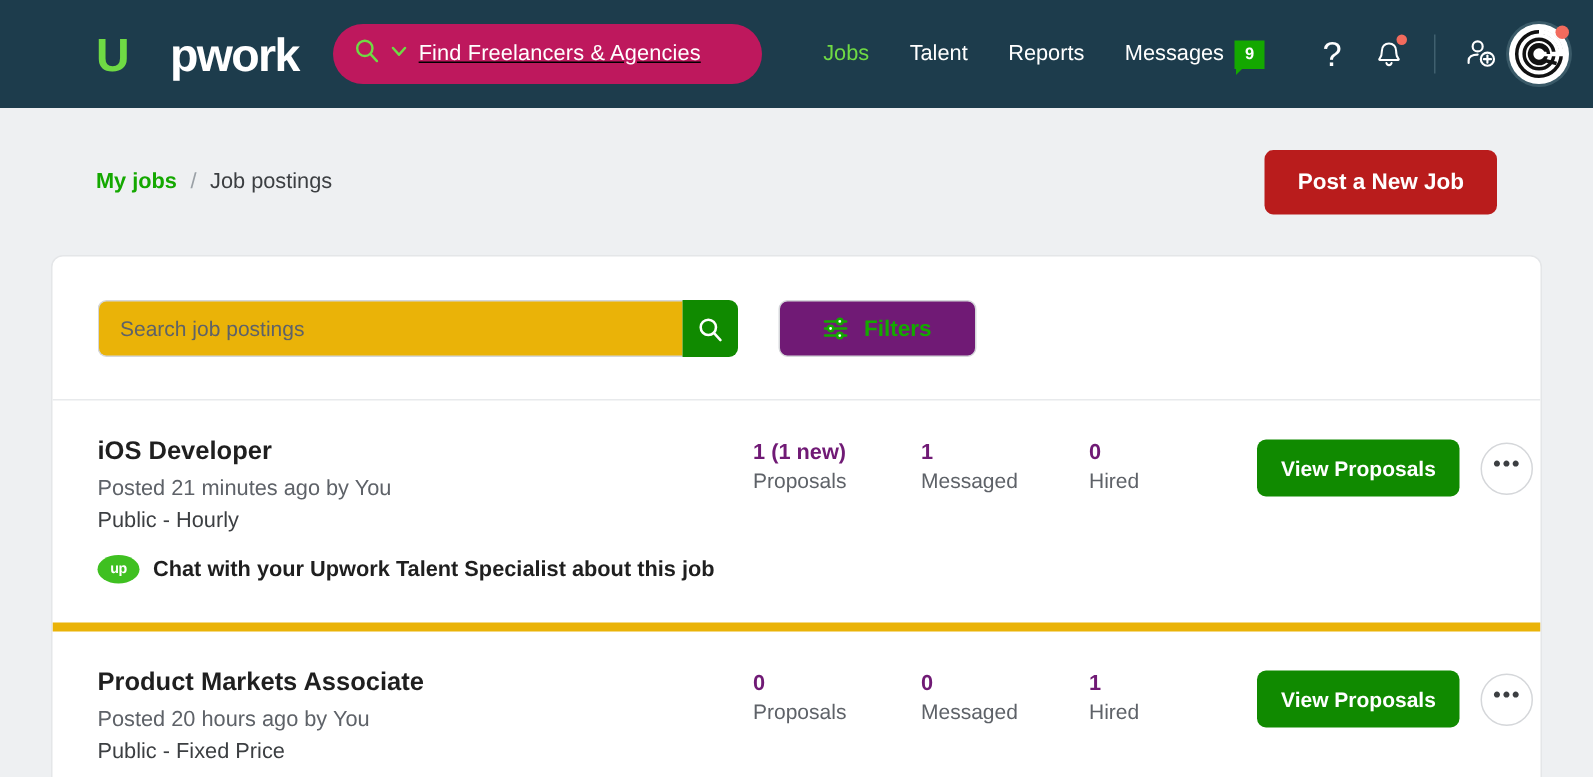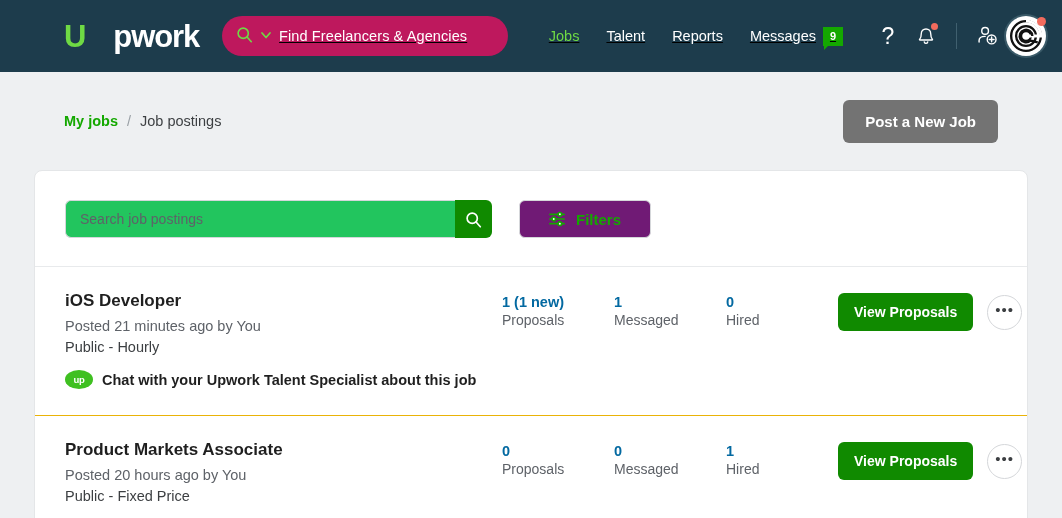--- a/index.html
+++ b/index.html
@@ -38,21 +38,21 @@
   }
   .searchbox .mag { flex: 0 0 auto; }
   .searchbox .chev { flex: 0 0 auto; }
   .searchbox .sb-label {
     color: #ffffff; font-size: 14.5px; letter-spacing: .1px;
     white-space: nowrap;
   }
 
   .navlinks {
     display: flex; align-items: center;
-    margin-left: 41px; gap: 27px; text-decoration: underline;
+    margin-left: 41px; gap: 27px;
   }
   .navlink {
     color: #ffffff; font-size: 14.5px; font-weight: 400;
     white-space: nowrap; cursor: pointer;
   }
   .navlink.active { color: #6fda44; }
   .msg-wrap { display: flex; align-items: center; gap: 7px; position: relative; }
   .msg-badge {
     background: #14a800; color: #fff;
     font-size: 11px; font-weight: 700;
@@ -104,21 +104,21 @@
     display: flex; align-items: center; justify-content: space-between;
     height: 98px;
     padding: 0 30px 0 30px;
   }
   .breadcrumb { display: flex; align-items: center; gap: 9px; font-size: 14.5px; }
   .bc-link { color: #14a800; font-weight: 700; cursor: pointer; }
   .bc-sep { color: #9aa0a6; }
   .bc-current { color: #3c3f42; }
 
   .btn-green {
-    background: #737373; color: #fff;
+    background: #b91c1c; color: #fff;
     border: none; border-radius: 6px;
     font-family: "Liberation Sans", sans-serif;
     font-size: 15px; font-weight: 700;
     padding: 13px 22px;
     cursor: pointer;
     white-space: nowrap;
   }
 
   
   .card {
@@ -136,21 +136,21 @@
   .search-group { display: flex; height: 38px; }
   .search-input {
     width: 390px; height: 38px;
     border: 1px solid #d5d7da;
     border-right: none;
     border-radius: 6px 0 0 6px;
     padding: 0 14px;
     font-family: "Liberation Sans", sans-serif;
     font-size: 14px; color: #3c3f42;
     outline: none;
-    background: #22c55e;
+    background: #eab308;
   }
   .search-input::placeholder { color: #5e6268; }
   .search-btn {
     width: 37px; height: 38px;
     background: #108a00; border: none;
     border-radius: 0 6px 6px 0;
     display: flex; align-items: center; justify-content: center;
     cursor: pointer;
   }
   .filters-btn {
@@ -162,21 +162,21 @@
     gap: 10px;
     cursor: pointer;
     padding: 0 18px;
   }
   .filters-label { color: #14a800; font-size: 15px; font-weight: 700; }
 
   
   .job-row {
     display: flex; align-items: flex-start;
     padding: 24px 30px 26px 30px;
-    border-bottom: 1px solid #eab308;
+    border-bottom: 6px solid #eab308;
     min-height: 136px;
   }
   .job-main { width: 437px; flex: 0 0 auto; }
   .job-title {
     font-size: 17px; font-weight: 700; color: #1f1f1f;
     margin-bottom: 7px; cursor: pointer;
   }
   .job-meta { font-size: 14.5px; color: #5e6268; margin-bottom: 5px; }
   .job-type { font-size: 14.5px; color: #3c3f42; }
   .chat-line {
@@ -192,21 +192,21 @@
     flex: 0 0 auto;
   }
   .chat-text {
     font-size: 14.5px; font-weight: 700; color: #1f1f1f;
     cursor: pointer;
   }
 
   .stats { display: flex; flex: 1 1 auto; padding-top: 3px; }
   .stat { width: 112px; flex: 0 0 auto; }
   .stat-num {
-    font-size: 14.5px; font-weight: 700; color: #0369a1;
+    font-size: 14.5px; font-weight: 700; color: #701a75;
     margin-bottom: 2px; white-space: nowrap;
   }
   .stat-label { font-size: 14px; color: #5e6268; }
 
   .actions {
     display: flex; align-items: center; gap: 14px;
     flex: 0 0 auto; padding-top: 2px;
   }
   .view-btn {
     background: #108a00; color: #fff;

